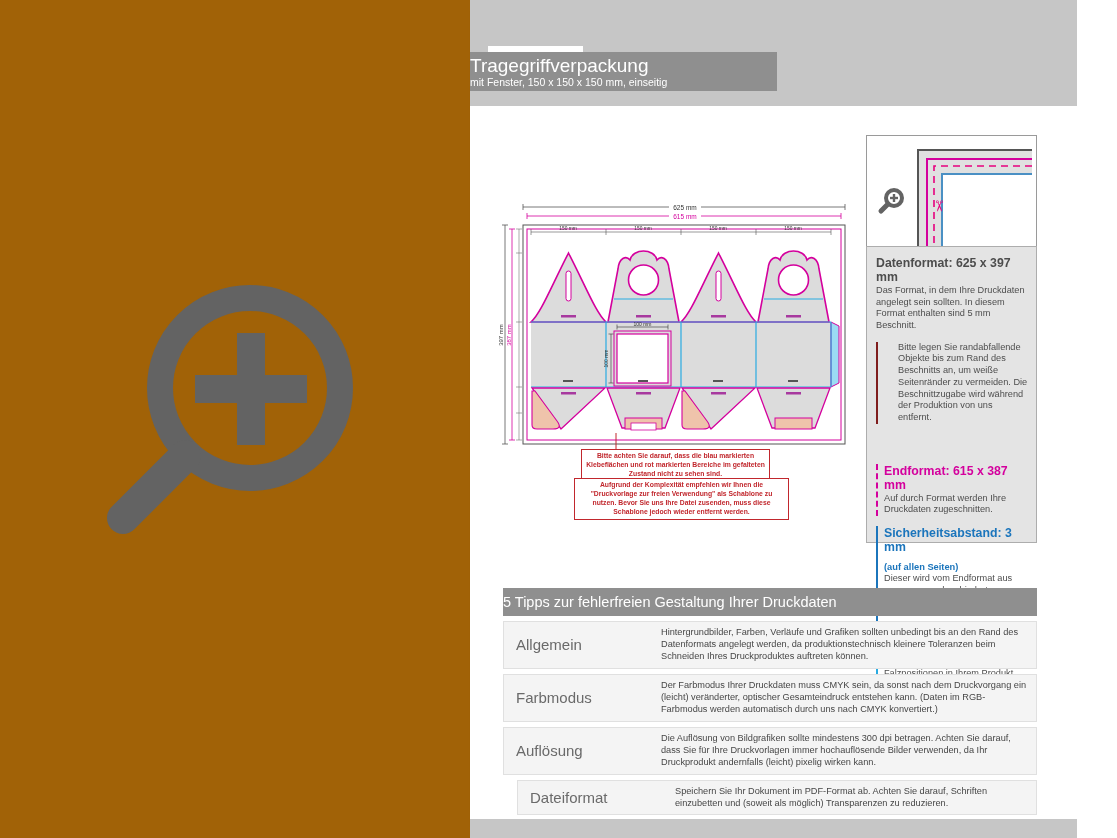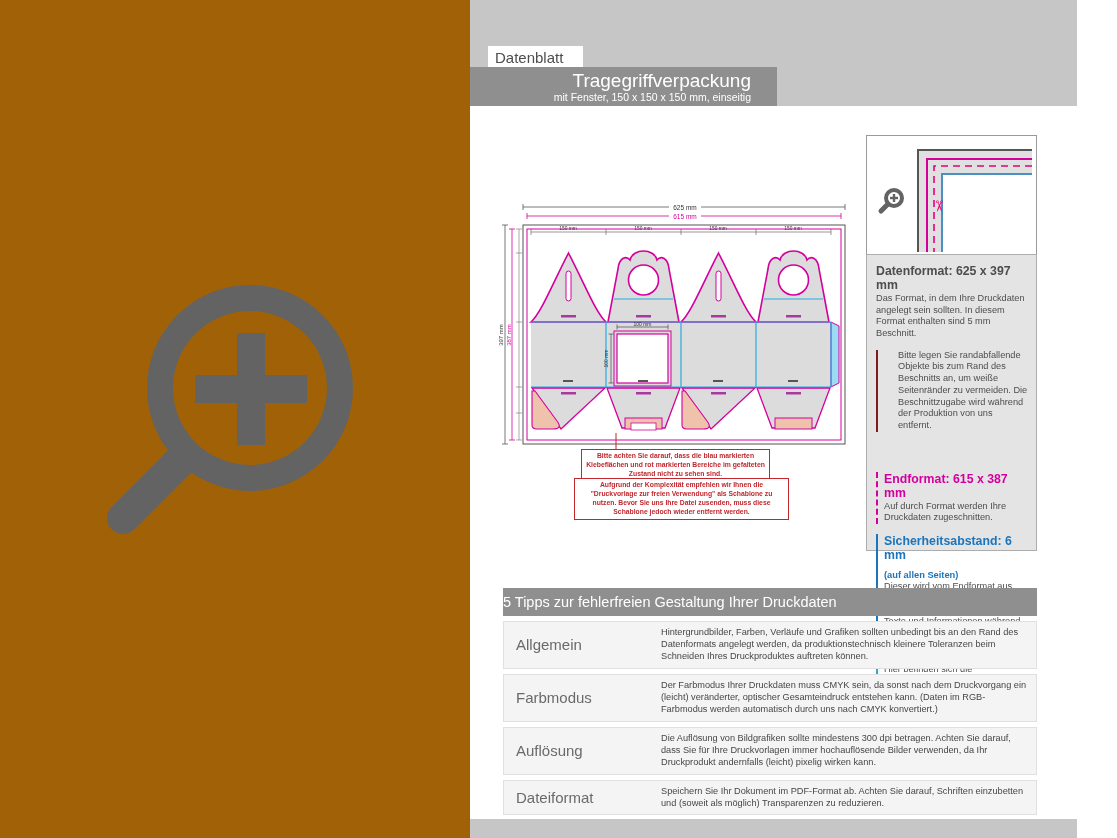--- a/index.html
+++ b/index.html
@@ -3,55 +3,55 @@
 <meta charset="utf-8">
 <style>
   html,body{margin:0;padding:0;background:#fff;}
   .canvas{position:relative;width:1077px;height:838px;background:#a16207;overflow:hidden;
           font-family:"Liberation Sans",sans-serif;color:#4d4d4d;}
   .page{position:absolute;left:470px;top:0;width:625px;height:838px;background:#fff;
         box-shadow:10px 0 14px -6px rgba(0,0,0,.38);}
   .band{position:absolute;left:0;top:0;width:625px;height:106px;background:#c6c6c6;}
   .tab{position:absolute;left:18px;top:46px;width:88px;height:22px;background:#fff;
        display:flex;align-items:center;padding-left:7px;font-size:15px;color:#4d4d4d;}
-  .banner{position:absolute;left:0;top:67px;width:307px;height:39px;background:#8f8f8f;
-          display:flex;flex-direction:column;align-items:flex-end;justify-content:center;
+  .banner{position:absolute;left:0;top:52px;width:307px;height:39px;background:#8f8f8f;
+          display:flex;flex-direction:column;align-items:flex-start;justify-content:center;
           padding-right:26px;box-sizing:border-box;color:#fff;}
   .banner .title{font-size:19px;line-height:20px;}
-  .banner .subtitle{font-size:10.5px;line-height:12px;margin-left:48px;}
+  .banner .subtitle{font-size:10.5px;line-height:12px;}
   .big-zoom{position:absolute;left:95px;top:278px;}
   .diagram{position:absolute;left:25px;top:195px;}
   .note{position:absolute;background:#fff;border:1px solid #c1272d;color:#c1272d;
         font-size:6.8px;line-height:1.32;text-align:center;font-weight:600;
         padding:2px 3px;box-sizing:border-box;}
   .note1{left:111px;top:449px;width:189px;}
   .note2{left:104px;top:478px;width:215px;}
   .thumb{position:absolute;left:396px;top:135px;width:171px;height:125px;background:#fff;
          border:1px solid #9a9a9a;box-sizing:border-box;}
   .thumb .mini-zoom{position:absolute;left:10px;top:50px;}
   .thumb .corner{position:absolute;right:4px;top:6px;}
-  .info{position:absolute;left:396px;top:254px;width:171px;height:297px;background:#e4e4e4;
+  .info{position:absolute;left:396px;top:246px;width:171px;height:297px;background:#e4e4e4;
         border:1px solid #adadad;box-sizing:border-box;padding:9px 8px 6px 9px;}
   .sec{margin-bottom:10px;}
   .sec .hd{font-size:12.3px;font-weight:bold;line-height:14px;margin-bottom:1px;}
   .sec .sub{font-size:9.3px;font-weight:bold;line-height:10px;margin-bottom:1px;margin-top:8px;}
   .sec .bd{font-size:9.2px;line-height:1.27;color:#4d4d4d;}
   .sec.b-solid-m{border-left:2px solid #7f1d1d;padding-left:20px;}
   .sec.b-dash-m{border-left:2px dashed #d4009d;padding-left:6px;margin-top:40px;}
   .sec.b-blue{border-left:2px solid #1b75bc;padding-left:6px;}
   .sec.b-cyan{border-left:2px solid #29abe2;padding-left:6px;}
   .tips{position:absolute;left:33px;top:588px;width:534px;}
   .tips-header{height:28px;background:#8f8f8f;color:#fff;font-size:14.5px;
                display:flex;align-items:center;box-sizing:border-box;}
   .tips-row{display:flex;background:#f4f4f4;border:1px solid #e0e0e0;margin-top:5px;
             align-items:center;box-sizing:border-box;}
   .tips-row .lbl{width:157px;flex:0 0 157px;padding-left:12px;font-size:15px;color:#6a6a6a;
                  box-sizing:border-box;}
   .tips-row .txt{flex:1;font-size:9.2px;line-height:1.3;color:#464646;padding:5px 8px 5px 0;}
-  .r1{min-height:38px;} .r2{min-height:43px;} .r3{min-height:40px;} .r4{min-height:31px;} .r5{min-height:30px;}
+  .r1{min-height:38px;} .r2{min-height:43px;} .r3{min-height:40px;} .r4{min-height:31px;margin-left:14px;} .r5{min-height:30px;}
   .bottomstrip{position:absolute;left:0;top:819px;width:625px;height:19px;background:#c6c6c6;}
   svg text{font-family:"Liberation Sans",sans-serif;}
 </style>
 </head>
 <body>
 
 <div class="canvas">
 
   <svg class="big-zoom" width="265" height="275" viewBox="0 0 265 275">
     <g fill="none" stroke="#636363">
@@ -205,21 +205,21 @@
         <div class="bd">Das Format, in dem Ihre Druckdaten angelegt sein sollten. In diesem Format enthalten sind 5 mm Beschnitt.</div>
       </div>
       <div class="sec b-solid-m">
         <div class="bd">Bitte legen Sie randabfallende Objekte bis zum Rand des Beschnitts an, um weiße Seitenränder zu vermeiden. Die Beschnittzugabe wird während der Produktion von uns entfernt.</div>
       </div>
       <div class="sec b-dash-m">
         <div class="hd" style="color: rgb(212, 0, 157);">Endformat: 615 x 387 mm</div>
         <div class="bd">Auf durch Format werden Ihre Druckdaten zugeschnitten.</div>
       </div>
       <div class="sec b-blue">
-        <div class="hd" style="color: rgb(27, 117, 188);">Sicherheitsabstand: 6 mm</div>
+        <div class="hd" style="color: rgb(27, 117, 188);">Sicherheitsabstand: 3 mm</div>
         <div class="sub" style="color: rgb(27, 117, 188);">(auf allen Seiten)</div>
         <div class="bd">Dieser wird vom Endformat aus gemessen und verhindert unerwünschten Anschnitt Ihrer Texte und Informationen während der Produktion.</div>
       </div>
       <div class="sec b-cyan">
         <div class="hd" style="color: rgb(41, 171, 226);">Falzlinien</div>
         <div class="bd">Hier befinden sich die Falzpositionen in Ihrem Produkt</div>
       </div>
     </div>
 
     <div class="tips">

